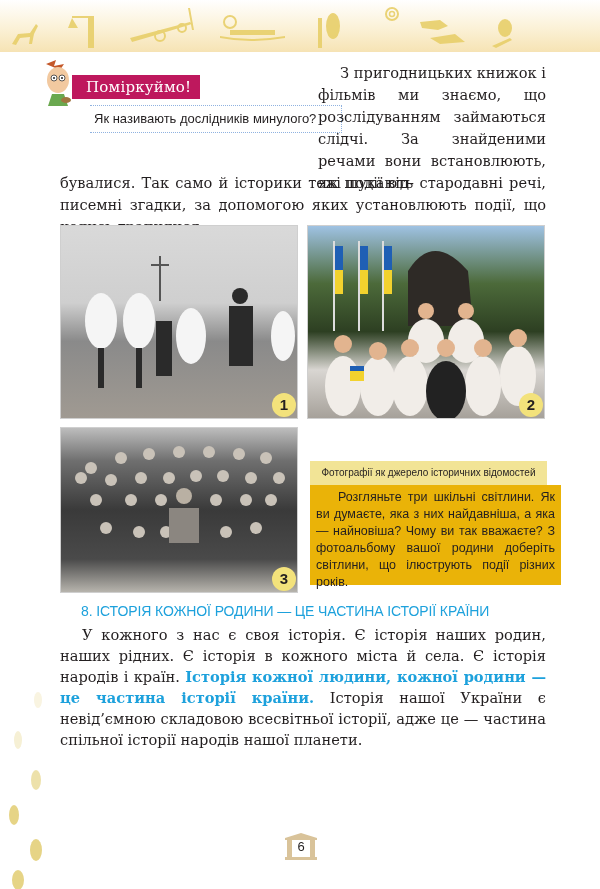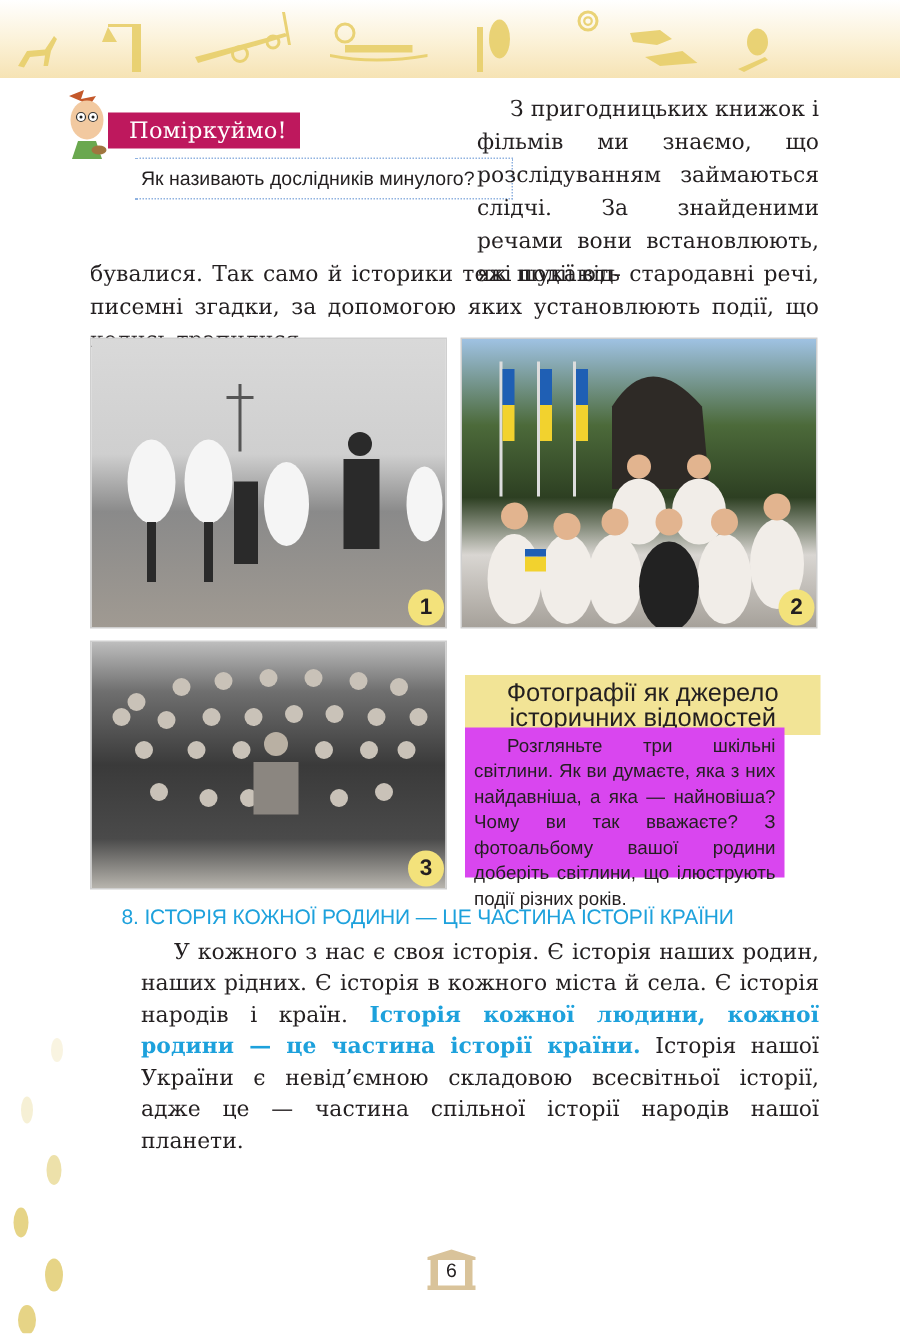--- a/index.html
+++ b/index.html
@@ -49,41 +49,41 @@
     .photo3 { left: 60px; top: 427px; width: 238px; height: 166px; background: linear-gradient(180deg, #bdbdbd 0%, #6f6f6f 20%, #3a3a3a 50%, #4a4a4a 80%, #b7b4ad 100%); }
     .photo svg { position: absolute; left: 0; top: 0; }
     .photo-num {
       position: absolute; width: 24px; height: 24px; border-radius: 50%;
       background: #f3e27b; color: #231f20;
       font-family: "Liberation Sans", sans-serif; font-weight: bold; font-size: 15px;
       text-align: center; line-height: 24px;
     }
 
     .caption-box {
-      position: absolute; left: 310px; top: 450px; width: 237px; height: 40px;
-      background: #f2e496; font-family: "Liberation Sans", sans-serif; font-size: 17px;
+      position: absolute; left: 310px; top: 461px; width: 237px; height: 40px;
+      background: #f2e496; font-family: "Liberation Sans", sans-serif; font-size: 10px;
       text-align: center; line-height: 17px; padding-top: 3px; color: #231f20;
     }
     .task-box {
-      position: absolute; left: 310px; top: 485px; width: 213px; height: 100px;
-      background: #d946ef; font-family: "Liberation Sans", sans-serif; font-size: 12.5px;
+      position: absolute; left: 310px; top: 485px; width: 251px; height: 100px;
+      background: #eab308; font-family: "Liberation Sans", sans-serif; font-size: 12.5px;
       line-height: 17px; padding: 4px 6px 0 6px; text-align: justify; color: #231f20;
     }
     .task-box p { text-indent: 22px; }
 
     .section-heading {
       position: absolute; left: 81px; top: 603px; width: 470px;
       font-family: "Liberation Sans", sans-serif; font-size: 14px; color: #1da1dc;
       letter-spacing: -0.1px;
     }
     .body-text {
       position: absolute; left: 60px; top: 624px; width: 486px;
       font-size: 14.6px; line-height: 21px; text-align: justify;
     }
-    .body-text p { text-indent: 22px; margin-left: 34px; }
+    .body-text p { text-indent: 22px; }
     .hl { color: #1da1dc; font-weight: bold; }
 
     .page-num-wrap { position: absolute; left: 283px; top: 832px; width: 36px; height: 28px; }
     .page-num-wrap svg { position: absolute; left: 0; top: 0; }
     .page-num {
       position: absolute; left: 0; top: 7px; width: 36px; text-align: center;
       font-family: "Liberation Sans", sans-serif; font-size: 13px; color: #231f20;
     }
   </style>
 </head>

